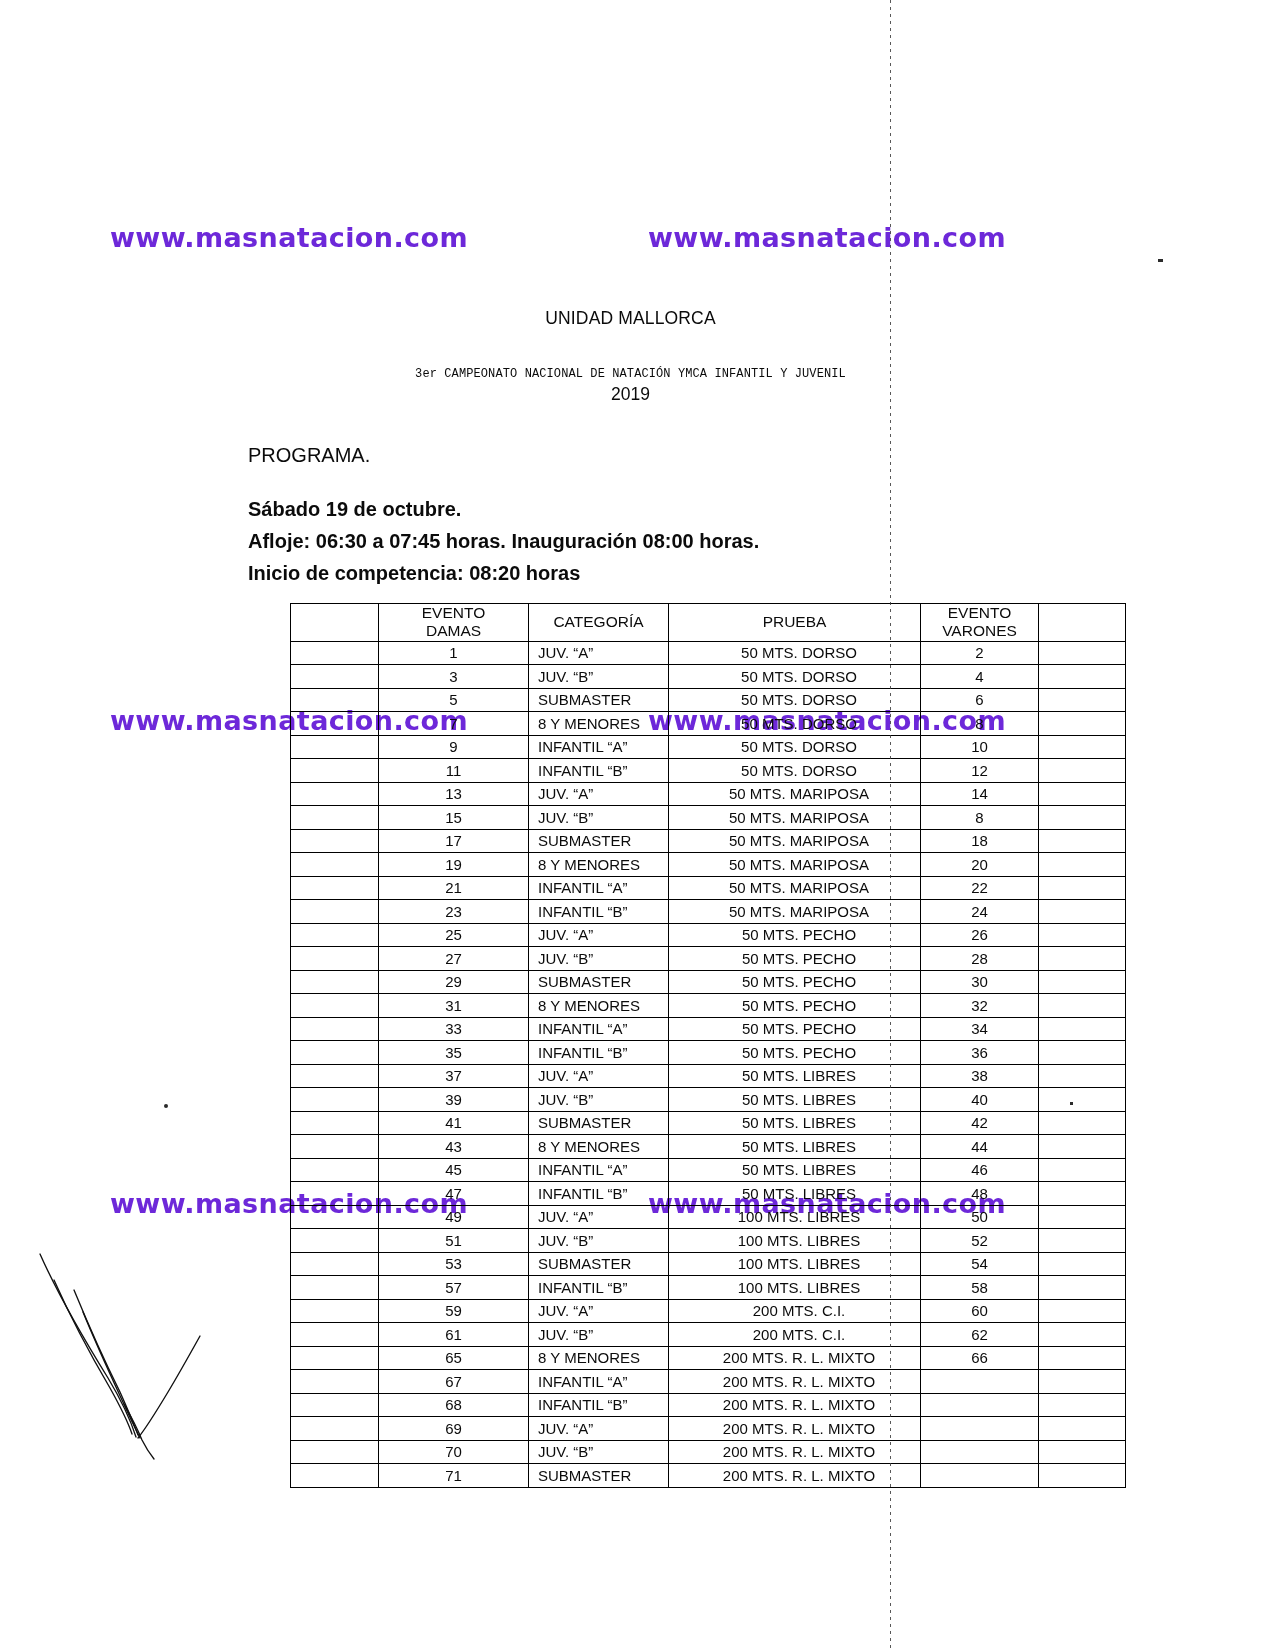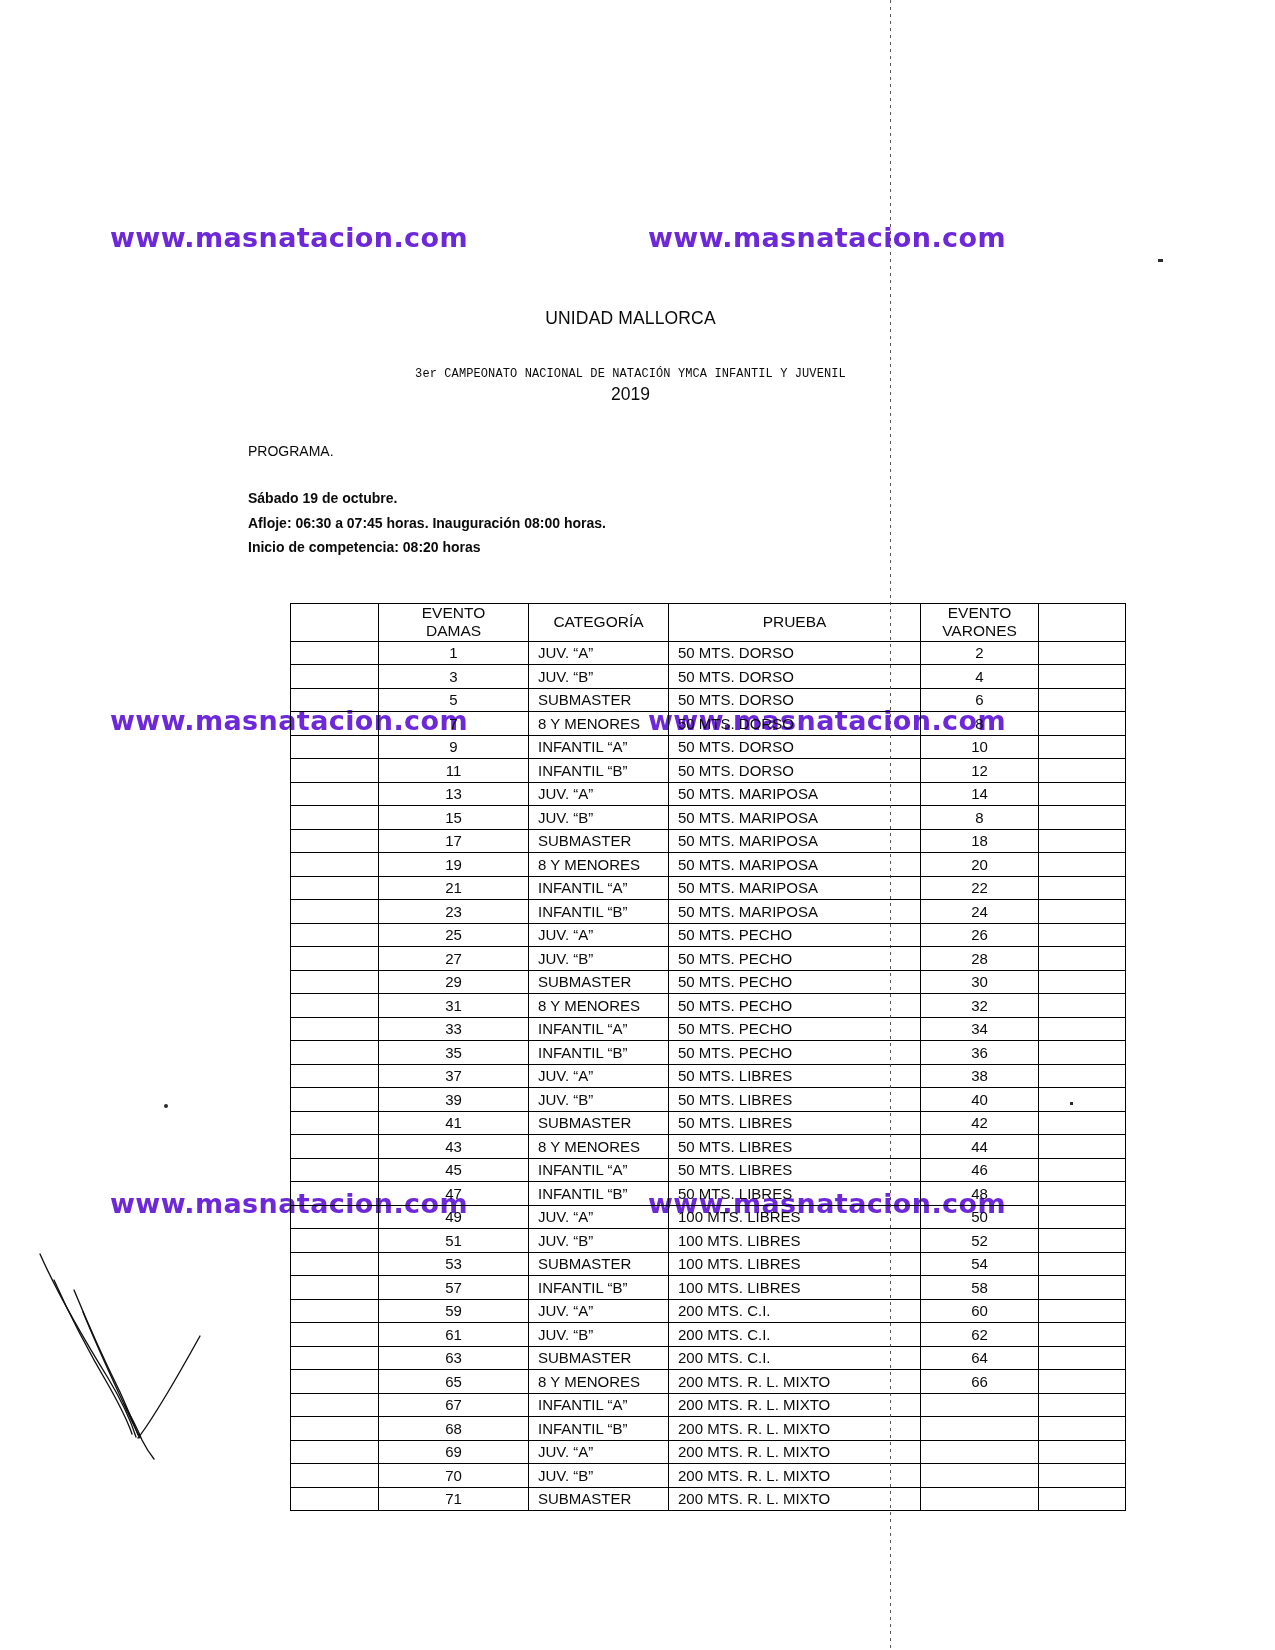--- a/index.html
+++ b/index.html
@@ -88,21 +88,21 @@
   }
   .champ-year {
     font-size: 17.5px;
     line-height: 1.2;
   }
 
   .intro {
     position: absolute;
     left: 248px;
     top: 443px;
-    font-size: 14px;
+    font-size: 20px;
     line-height: 1.2;
   }
   .intro .line { white-space: nowrap; }
   .intro .programa { margin-bottom: 30px; }
   .intro .dateline { font-weight: 700; margin-bottom: 8px; }
   .intro .afloje { font-weight: 700; margin-bottom: 8px; }
   .intro .inicio { font-weight: 700; }
 
   
   .sched-wrap {
@@ -124,21 +124,21 @@
     height: 22.5px;
     font-weight: 400;
     color: #0b0b0b;
     vertical-align: middle;
     overflow: hidden;
     white-space: nowrap;
   }
   .c-blank  { width: 88px; }
   .c-damas  { width: 150px; text-align: center; }
   .c-cat    { width: 140px; padding-left: 9px !important; text-align: left; }
-  .c-prueba { width: 252px; padding-left: 9px !important; text-align: left; }
+  .c-prueba { width: 252px; padding-left: 9px !important; text-align: center; }
   .c-var    { width: 118px; text-align: center; }
   .c-tail   { width: 87px; }
 
   thead td {
     height: 47px;
     text-align: center;
     line-height: 1.18;
     font-size: 15.5px;
   }
   thead .hd-inner { display: block; text-align: center; }
@@ -430,28 +430,20 @@
           <tr>
             <td class="c-blank"></td>
             <td class="c-damas">61</td>
             <td class="c-cat">JUV. “B”</td>
             <td class="c-prueba">200 MTS. C.I.</td>
             <td class="c-var">62</td>
             <td class="c-tail"></td>
           </tr>
           <tr>
             <td class="c-blank"></td>
-            <td class="c-damas">63</td>
-            <td class="c-cat">SUBMASTER</td>
-            <td class="c-prueba">200 MTS. C.I.</td>
-            <td class="c-var">64</td>
-            <td class="c-tail"></td>
-          </tr>
-          <tr>
-            <td class="c-blank"></td>
             <td class="c-damas">65</td>
             <td class="c-cat">8 Y MENORES</td>
             <td class="c-prueba">200 MTS. R. L. MIXTO</td>
             <td class="c-var">66</td>
             <td class="c-tail"></td>
           </tr>
           <tr>
             <td class="c-blank"></td>
             <td class="c-damas">67</td>
             <td class="c-cat">INFANTIL “A”</td>

